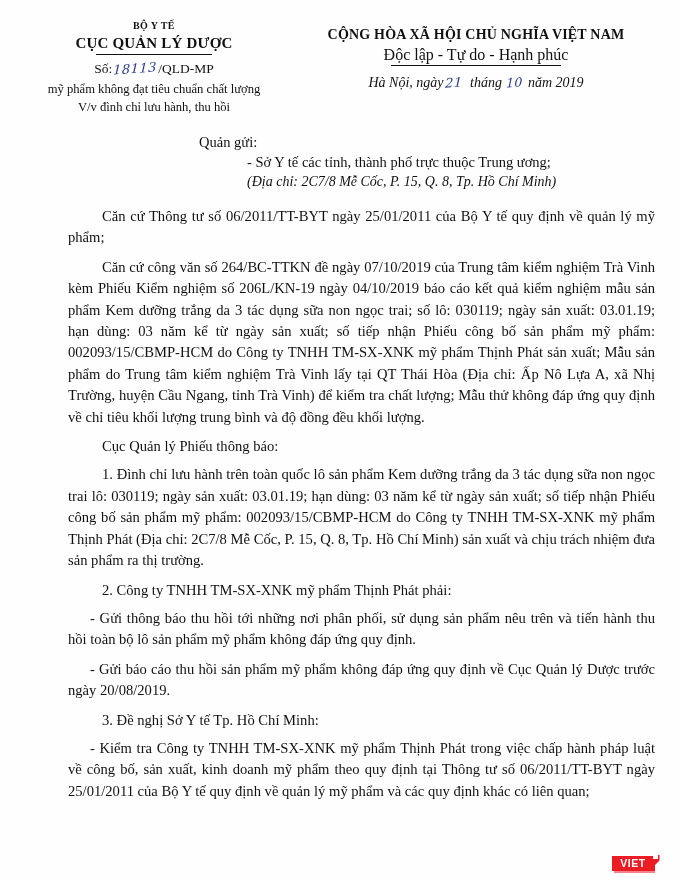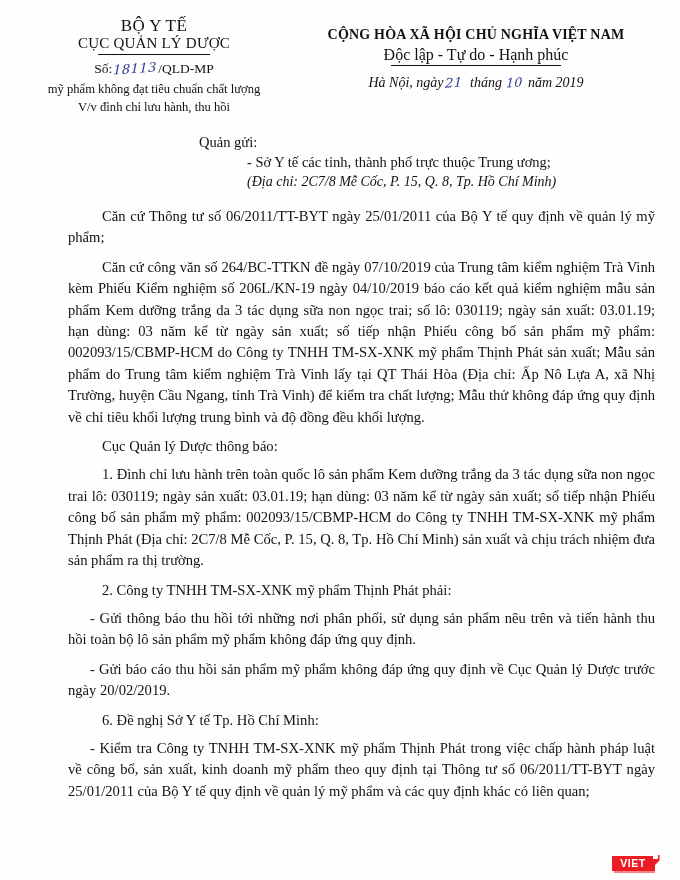--- a/index.html
+++ b/index.html
@@ -32,28 +32,28 @@
     padding-left: 18px;
     box-sizing: border-box;
   }
   .header-right {
     width: 390px;
     text-align: center;
     padding-right: 18px;
     box-sizing: border-box;
   }
   .h-line-1 {
-    font-size: 17px;
-    font-weight: normal;
+    font-size: 10px;
+    font-weight: bold;
     letter-spacing: .4px;
     line-height: 17px;
   }
   .h-line-2 {
     font-size: 15px;
-    font-weight: normal;
+    font-weight: bold;
     letter-spacing: .2px;
     line-height: 19px;
     display: inline-block;
     position: relative;
     padding: 0 2px 1px 2px;
   }
   .h-line-2::after {
     content: "";
     position: absolute;
     left: 14%;
@@ -215,26 +215,26 @@
     <div class="rec-list">
       <div class="rec-item">- Sở Y tế các tỉnh, thành phố trực thuộc Trung ương;</div>
       <div class="rec-addr">(Địa chỉ: 2C7/8 Mễ Cốc, P. 15, Q. 8, Tp. Hồ Chí Minh)</div>
     </div>
   </div>
 
   <div class="body">
     <div class="body-inner">
       <p class="para">Căn cứ Thông tư số 06/2011/TT-BYT ngày 25/01/2011 của Bộ Y tế quy định về quản lý mỹ phẩm;</p>
       <p class="para">Căn cứ công văn số 264/BC-TTKN đề ngày 07/10/2019 của Trung tâm kiểm nghiệm Trà Vinh kèm Phiếu Kiểm nghiệm số 206L/KN-19 ngày 04/10/2019 báo cáo kết quả kiểm nghiệm mẫu sản phẩm Kem dưỡng trắng da 3 tác dụng sữa non ngọc trai; số lô: 030119; ngày sản xuất: 03.01.19; hạn dùng: 03 năm kể từ ngày sản xuất; số tiếp nhận Phiếu công bố sản phẩm mỹ phẩm: 002093/15/CBMP-HCM do Công ty TNHH TM-SX-XNK mỹ phẩm Thịnh Phát sản xuất; Mẫu sản phẩm do Trung tâm kiểm nghiệm Trà Vinh lấy tại QT Thái Hòa (Địa chỉ: Ấp Nô Lựa A, xã Nhị Trường, huyện Cầu Ngang, tỉnh Trà Vinh) để kiểm tra chất lượng; Mẫu thử không đáp ứng quy định về chỉ tiêu khối lượng trung bình và độ đồng đều khối lượng.</p>
-      <p class="para tight">Cục Quản lý Dược thông báo:</p>
+      <p class="para tight">Cục Quản lý Phiếu thông báo:</p>
       <p class="para">1. Đình chỉ lưu hành trên toàn quốc lô sản phẩm Kem dưỡng trắng da 3 tác dụng sữa non ngọc trai lô: 030119; ngày sản xuất: 03.01.19; hạn dùng: 03 năm kể từ ngày sản xuất; số tiếp nhận Phiếu công bố sản phẩm mỹ phẩm: 002093/15/CBMP-HCM do Công ty TNHH TM-SX-XNK mỹ phẩm Thịnh Phát (Địa chỉ: 2C7/8 Mễ Cốc, P. 15, Q. 8, Tp. Hồ Chí Minh) sản xuất và chịu trách nhiệm đưa sản phẩm ra thị trường.</p>
       <p class="para tight">2. Công ty TNHH TM-SX-XNK mỹ phẩm Thịnh Phát phải:</p>
       <p class="para dash">- Gửi thông báo thu hồi tới những nơi phân phối, sử dụng sản phẩm nêu trên và tiến hành thu hồi toàn bộ lô sản phẩm mỹ phẩm không đáp ứng quy định.</p>
-      <p class="para dash">- Gửi báo cáo thu hồi sản phẩm mỹ phẩm không đáp ứng quy định về Cục Quản lý Dược trước ngày 20/02/2019.</p>
-      <p class="para tight">6. Đề nghị Sở Y tế Tp. Hồ Chí Minh:</p>
+      <p class="para dash">- Gửi báo cáo thu hồi sản phẩm mỹ phẩm không đáp ứng quy định về Cục Quản lý Dược trước ngày 20/08/2019.</p>
+      <p class="para tight">3. Đề nghị Sở Y tế Tp. Hồ Chí Minh:</p>
       <p class="para dash">- Kiểm tra Công ty TNHH TM-SX-XNK mỹ phẩm Thịnh Phát trong việc chấp hành pháp luật về công bố, sản xuất, kinh doanh mỹ phẩm theo quy định tại Thông tư số 06/2011/TT-BYT ngày 25/01/2011 của Bộ Y tế quy định về quản lý mỹ phẩm và các quy định khác có liên quan;</p>
     </div>
   </div>
 
   <div class="viet-badge">
     <svg class="flag" viewBox="0 0 50 20">
       <path d="M0 1 H41 V4 H46 V0 H47.5 V5.5 L43 10 V16 H0 Z" fill="#ec1c24"></path>
       <rect x="2" y="16" width="41" height="2" fill="#ec1c24" opacity="0.55"></rect>
     </svg>
     <div class="lbl">VIET</div>

